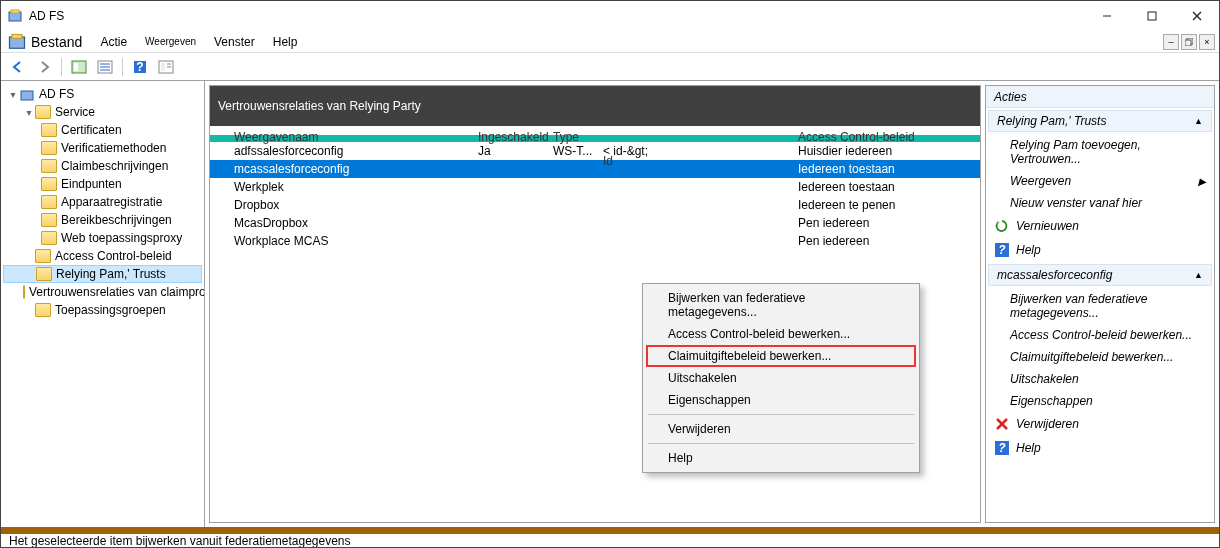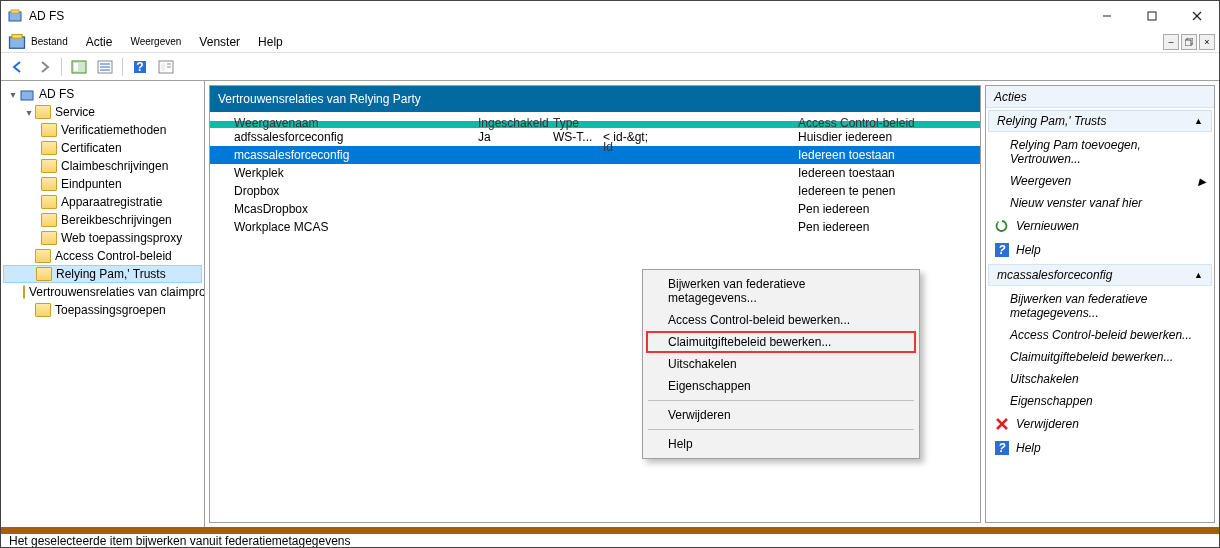--- a/index.html
+++ b/index.html
@@ -34,21 +34,21 @@
     .tree-exp { width: 12px; text-align: center; color: #666; font-size: 10px; }
     .tree-ficon { width: 16px; height: 14px; margin-right: 4px; display: inline-block; }
     .tree-ficon.folder { background: linear-gradient(#ffe9a6, #f7d36a); border: 1px solid #c9a227; border-radius: 1px; }
     .tree-ficon.adfs svg { width: 16px; height: 16px; }
     .ind1 { padding-left: 20px; }
     .ind2 { padding-left: 38px; }
 
     
     .center-pane { flex: 1; padding: 4px; }
     .center-box { width: 100%; height: 100%; border: 1px solid #a0a0a0; display: flex; flex-direction: column; }
-    .center-hdr { background: #0369a1; color: #fff; padding: 13px 8px; height: 16px; display:flex; align-items:center; }
+    .center-hdr { background: #404040; color: #fff; padding: 20px 8px; height: 16px; display:flex; align-items:center; }
     .grid { flex: 1; background: #fff; position: relative; }
     .grid-head { display: flex; height: 16px; border-bottom: 7px solid #14b8a6; }
     .gh { padding: 4px 8px; color: #333; font-weight: normal; border-right: 0px solid #eee; }
     .gh.c1 { width: 260px; padding-left: 24px; }
     .gh.c2 { width: 75px; }
     .gh.c3 { width: 50px; }
     .gh.c4 { width: 195px; margin-top: 24px; }
     .gh.c5 { flex: 1; }
     .grid-row { display: flex; height: 18px; align-items: center; cursor: pointer; justify-content: center; }
     .grid-row.selected { background: #0078d7; color: #fff; }
@@ -110,21 +110,21 @@
   </div>
 </div>
 
 <div class="menu-bar">
   <span class="menu-icon">
     <svg viewBox="0 0 16 16">
         <rect x="2" y="4" width="12" height="9" fill="#8ab4e8" stroke="#2a5b9c"></rect>
         <rect x="4" y="2" width="8" height="3" fill="#f9d978" stroke="#c9a227"></rect>
       </svg>
   </span>
-  <span class="menu-item-text" style="font-size:10px">Bestand</span>
+  <span class="menu-item-text" style="font-size:14px">Bestand</span>
   <span class="menu-item-text">Actie</span>
   <span class="menu-item-text" style="font-size:10px">Weergeven</span>
   <span class="menu-item-text">Venster</span>
   <span class="menu-item-text">Help</span>
   <div class="mdi">
     <div class="mdi-btn">–</div>
     <div class="mdi-btn">
         <svg width="8" height="8">
           <rect x="2" y="0" width="6" height="6" fill="none" stroke="#555" stroke-width="1"></rect>
           <rect x="0" y="2" width="6" height="6" fill="#f0f0f0" stroke="#555" stroke-width="1"></rect>
@@ -187,25 +187,25 @@
           </svg></span>
         <span>AD FS</span>
       </div>
     <div class="tree-node ind1">
         <span class="tree-exp">▾</span>
         <span class="tree-ficon folder"></span>
         <span>Service</span>
       </div>
     <div class="tree-node ind2">
         <span class="tree-ficon folder"></span>
+        <span>Certificaten</span>
+      </div>
+    <div class="tree-node ind2">
+        <span class="tree-ficon folder"></span>
         <span>Verificatiemethoden</span>
-      </div>
-    <div class="tree-node ind2">
-        <span class="tree-ficon folder"></span>
-        <span>Certificaten</span>
       </div>
     <div class="tree-node ind2">
         <span class="tree-ficon folder"></span>
         <span>Claimbeschrijvingen</span>
       </div>
     <div class="tree-node ind2">
         <span class="tree-ficon folder"></span>
         <span>Eindpunten</span>
       </div>
     <div class="tree-node ind2">

